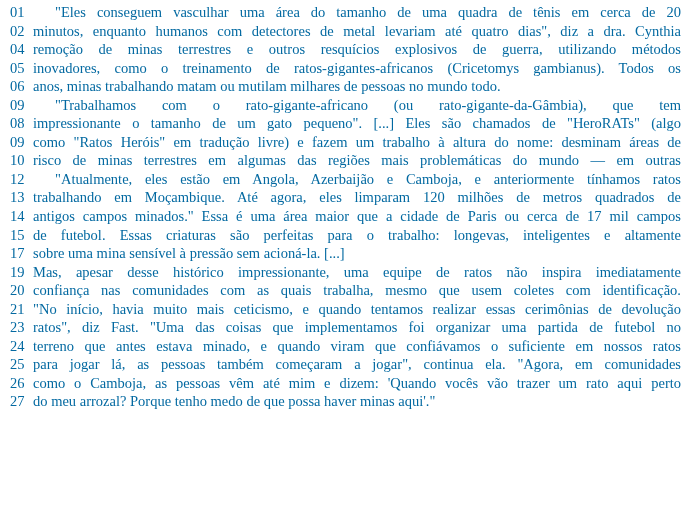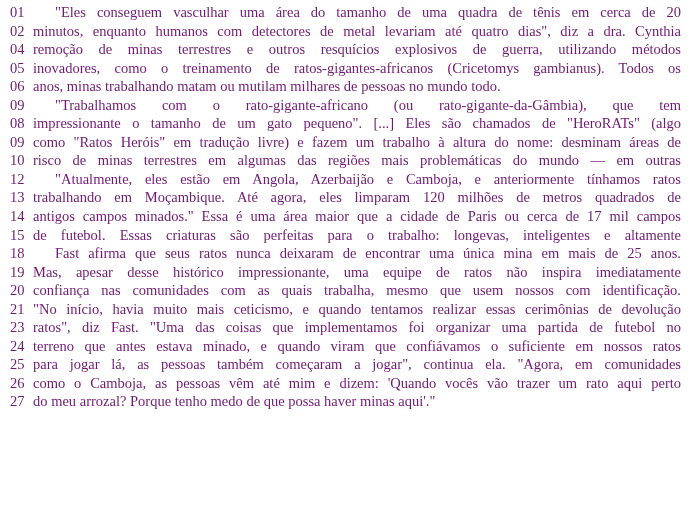--- a/index.html
+++ b/index.html
@@ -5,21 +5,21 @@
   html, body {
     margin: 0;
     padding: 0;
     background: #ffffff;
   }
   .page {
     width: 693px;
     height: 505px;
     box-sizing: border-box;
     background: #ffffff;
-    color: #701a75;
+    color: #0369a1;
     font-family: "Liberation Serif", "DejaVu Serif", serif;
     font-size: 14.5px;
     padding-top: 3px;
     overflow: hidden;
   }
   .line {
     display: flex;
     line-height: 18.55px;
     white-space: normal;
   }
@@ -111,34 +111,34 @@
     <span class="num">14</span>
     <span class="text justify">antigos campos minados." Essa é uma área maior que a cidade de Paris ou cerca de 17 mil campos</span>
   </div>
 
   <div class="line">
     <span class="num">15</span>
     <span class="text justify">de futebol. Essas criaturas são perfeitas para o trabalho: longevas, inteligentes e altamente</span>
   </div>
 
 
+  <div class="line">
+    <span class="num">17</span>
+    <span class="text nojustify">sobre uma mina sensível à pressão sem acioná-la. [...]</span>
+  </div>
 
-  <div class="line">
-    <span class="num">18</span>
-    <span class="text justify indent">Fast afirma que seus ratos nunca deixaram de encontrar uma única mina em mais de 25 anos.</span>
-  </div>
 
   <div class="line">
     <span class="num">19</span>
     <span class="text justify">Mas, apesar desse histórico impressionante, uma equipe de ratos não inspira imediatamente</span>
   </div>
 
   <div class="line">
     <span class="num">20</span>
-    <span class="text justify">confiança nas comunidades com as quais trabalha, mesmo que usem nossos com identificação.</span>
+    <span class="text justify">confiança nas comunidades com as quais trabalha, mesmo que usem coletes com identificação.</span>
   </div>
 
   <div class="line">
     <span class="num">21</span>
     <span class="text justify">"No início, havia muito mais ceticismo, e quando tentamos realizar essas cerimônias de devolução</span>
   </div>
 
 
   <div class="line">
     <span class="num">23</span>

